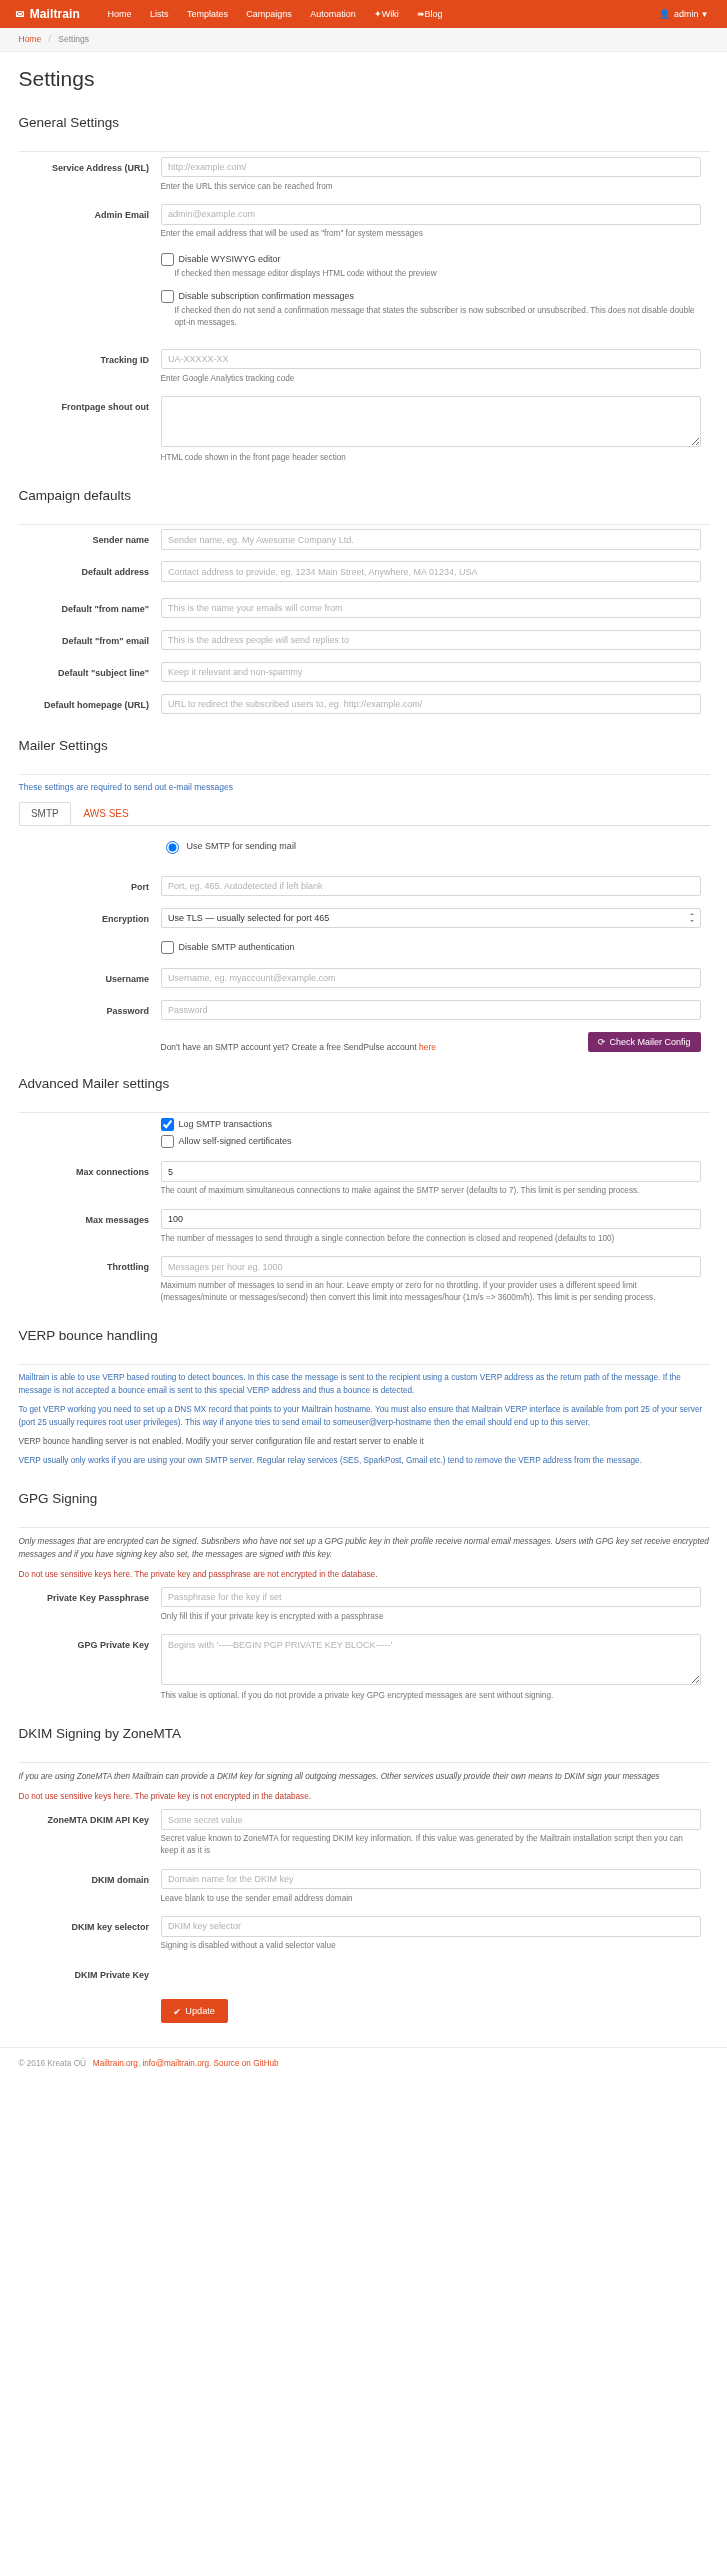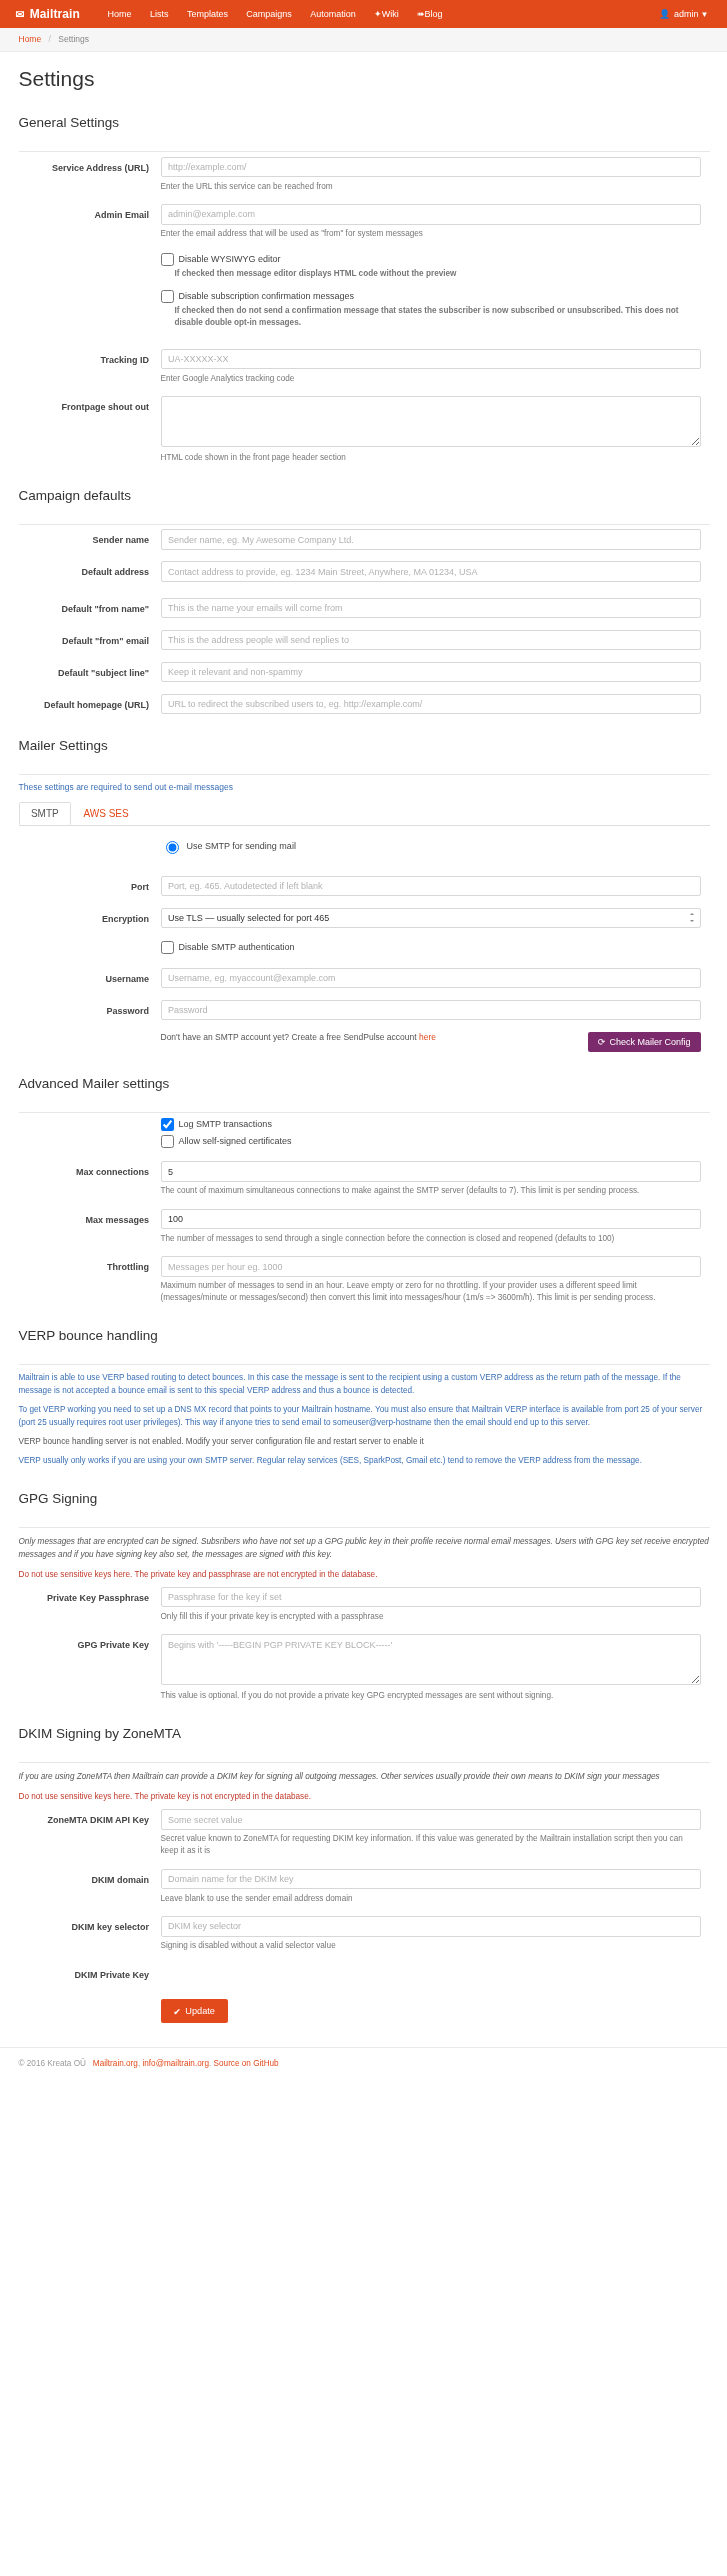--- a/index.html
+++ b/index.html
@@ -147,21 +147,20 @@
     gap: 5px;
     margin-bottom: 2.1px;
   }
   .check-row input { margin: 1.4px 0 0 0; }
   .check-label { font-size: 9px; color: #444; }
   .check-help {
     font-size: 8.2px;
     color: #777;
     margin: 1.4px 0 8.5px 14px;
     line-height: 1.45;
-    font-weight: bold;
   }
   .radio-row { display: flex; align-items: center; gap: 5px; margin-bottom: 10px; }
   .radio-row label { font-size: 9px; color: #444; }
 
   
   .note { font-size: 8.2px; line-height: 1.6; margin: 5.7px 0; color: #555; }
   .note.blue { color: #3a6fb5; }
   .note.red { color: #c0392b; }
   .note.muted { color: #555; }
   .section-note { font-size: 8.5px; color: #3a6fb5; margin: 7px 0 10px 0; }
@@ -202,21 +201,21 @@
     cursor: pointer;
     font-family: "Liberation Sans", sans-serif;
   }
   .btn-purple { background: #7b2a6b; color: #fff; }
   .btn-orange { background: #e24a1c; color: #fff; padding: 6.4px 12.8px; font-size: 9.2px; }
 
   .inline-link { color: #e24a1c; text-decoration: none; }
 
   .smtp-note {
     display: flex;
-    align-items: flex-start;
+    align-items: flex-end;
     justify-content: space-between;
     max-width: 540px;
     margin: 10px 0 0 142px;
   }
   .smtp-note .txt { font-size: 8.5px; color: #555; }
 
   
   .footer {
     margin-top: 24px;
     border-top: 0.7px solid #eaeaea;

